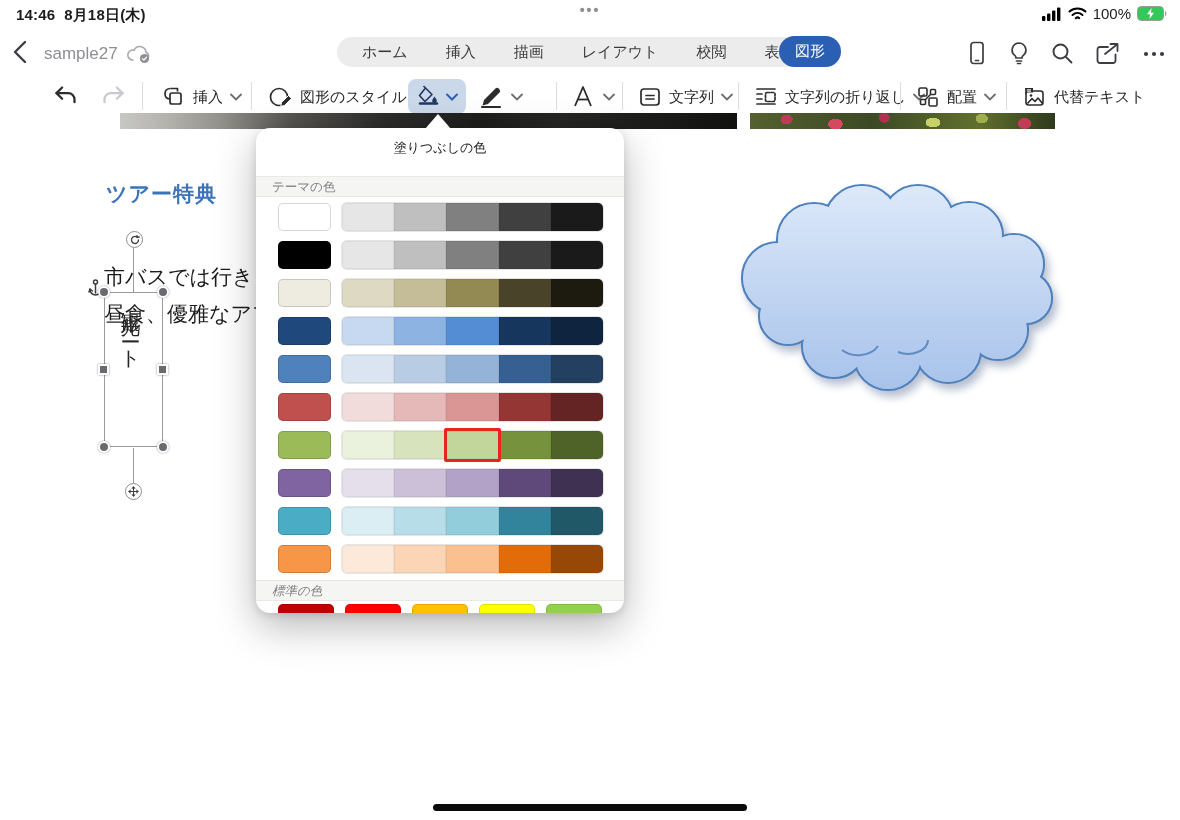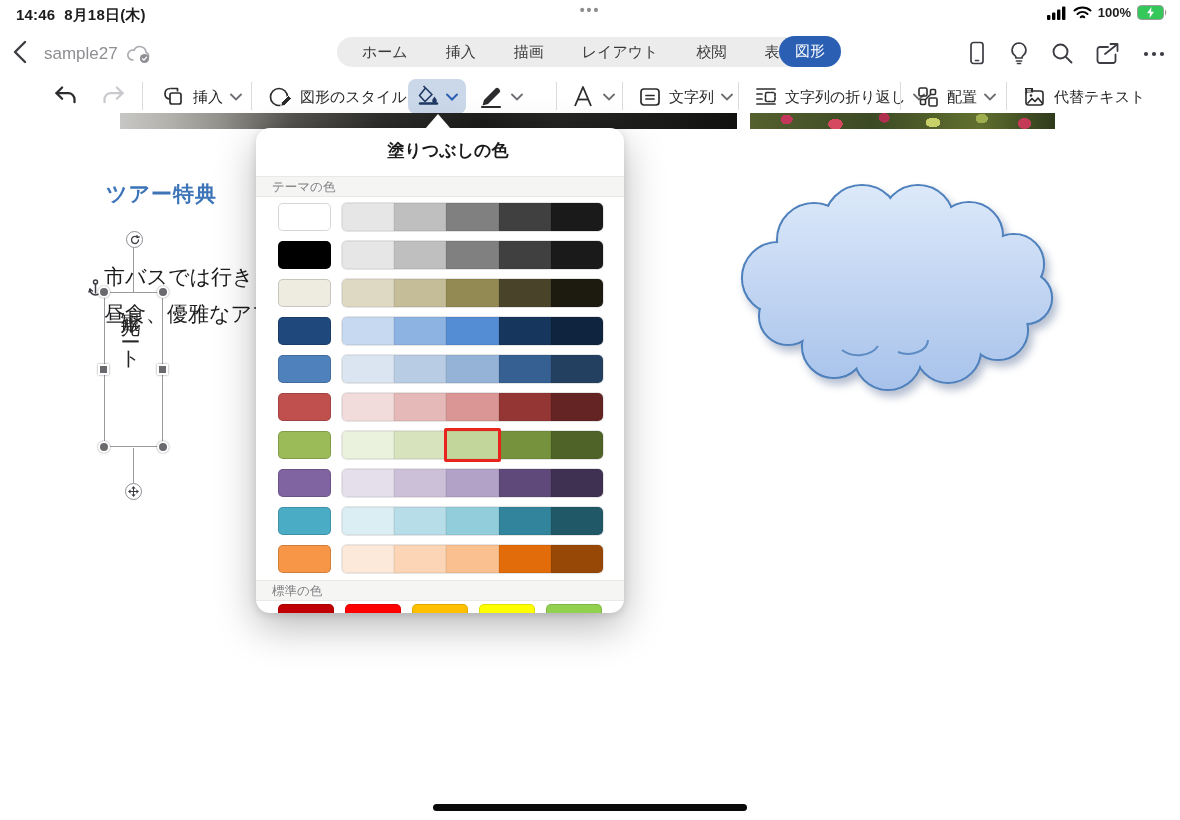--- a/index.html
+++ b/index.html
@@ -4,21 +4,21 @@
 <style>
   * { margin:0; padding:0; box-sizing:border-box; }
   html,body { width:1180px; height:820px; overflow:hidden; }
   body { font-family:"Liberation Sans","DejaVu Sans",sans-serif; background:#fff; position:relative; color:#1c1c1e; }
   .abs { position:absolute; }
 
   
   .statusbar-left { left:16px; top:6px; font-size:15px; font-weight:700; letter-spacing:.2px; }
   .handle-dots { left:560px; top:2px; width:60px; text-align:center; color:#8e8e93; font-size:14px; letter-spacing:2px; font-weight:700; }
   .status-right { right:12px; top:5px; display:flex; align-items:center; gap:6px; }
-  .battery-pct { font-size:13px; font-weight:700; }
+  .battery-pct { font-size:15px; font-weight:400; }
 
   
   .back-btn { left:12px; top:40px; }
   .doc-title { left:44px; top:44px; font-size:17px; color:#8e8e93; }
   .cloud-saved { left:126px; top:44px; }
   .tabbar { left:337px; top:37px; height:30px; background:#ececec; border-radius:15px; display:flex; align-items:center; padding:0 6px; }
   .tab { font-size:15px; color:#3a3a3c; padding:0 19px; line-height:30px; cursor:default; white-space:nowrap; }
   .tab-selected { left:779px; top:36px; width:62px; height:31px; background:#2b5fb3; border-radius:16px; color:#fff; font-size:15px; display:flex; align-items:center; justify-content:center; }
   .navicons { right:14px; top:41px; display:flex; gap:22px; align-items:center; }
 
@@ -54,24 +54,24 @@
   .h-square { width:11px; height:11px; background:#69696e; border:2px solid #fff; box-shadow:0 0 2px rgba(0,0,0,.45); }
   .h-ring { width:17px; height:17px; border-radius:50%; background:#fff; border:1.5px solid #8e8e93; display:flex; align-items:center; justify-content:center; }
 
   
   .cloud-wrap { left:726px; top:180px; width:332px; height:230px; }
   .cloud-text { left:726px; top:232px; width:332px; text-align:center; font-size:23px; line-height:35px; letter-spacing:2px; }
 
   
   .popup-arrow { left:425px; top:114px; width:0; height:0; border-left:13px solid transparent; border-right:13px solid transparent; border-bottom:15px solid #fff; z-index:11; }
   .popup { left:256px; top:128px; width:368px; height:485px; background:#fff; border-radius:14px; box-shadow:0 14px 40px rgba(0,0,0,.28), 0 2px 8px rgba(0,0,0,.12); z-index:10; overflow:hidden; }
-  .popup-title { position:absolute; top:11px; left:8px; width:100%; text-align:center; font-size:17px; font-weight:700; color:#1a1a1a; }
+  .popup-title { position:absolute; top:11px; left:0; width:100%; text-align:center; font-size:13px; font-weight:400; color:#1a1a1a; }
   .section-band { position:absolute; left:0; width:100%; height:21px; background:#f5f5f3; border-top:1px solid #e9e9e7; border-bottom:1px solid #e9e9e7; font-size:12.5px; color:#7f7f84; line-height:20px; padding-left:16px; }
   .band-theme { top:48px; }
-  .band-std { top:452px; }
+  .band-std { top:452px;font-style:italic; }
   .grid { position:absolute; left:0; top:69px; width:100%; }
   .color-row { position:absolute; left:22px; height:28px; display:flex; }
   .main-swatch { width:53px; height:28px; border-radius:5px; box-shadow:inset 0 0 0 1px rgba(0,0,0,.16); }
   .var-group { position:absolute; left:64px; top:0; width:261px; height:28px; border-radius:5px; display:flex; box-shadow:0 0 0 1px rgba(0,0,0,.10); }
   .var-cell { flex:1; height:28px; box-shadow:inset 0 0 0 .5px rgba(0,0,0,.10); position:relative; }
   .var-cell:first-child { border-radius:5px 0 0 5px; }
   .var-cell:last-child { border-radius:0 5px 5px 0; }
   .var-cell.selected::after { content:""; position:absolute; left:-2px; top:-3px; right:-2px; bottom:-3px; border:3.5px solid var(--sel-border,#e8241d); border-radius:2px; z-index:3; }
   .std-row { position:absolute; left:22px; top:476px; display:flex; gap:11px; }
   .std-swatch { width:56px; height:30px; border-radius:5px; box-shadow:inset 0 0 0 1px rgba(0,0,0,.12); }

